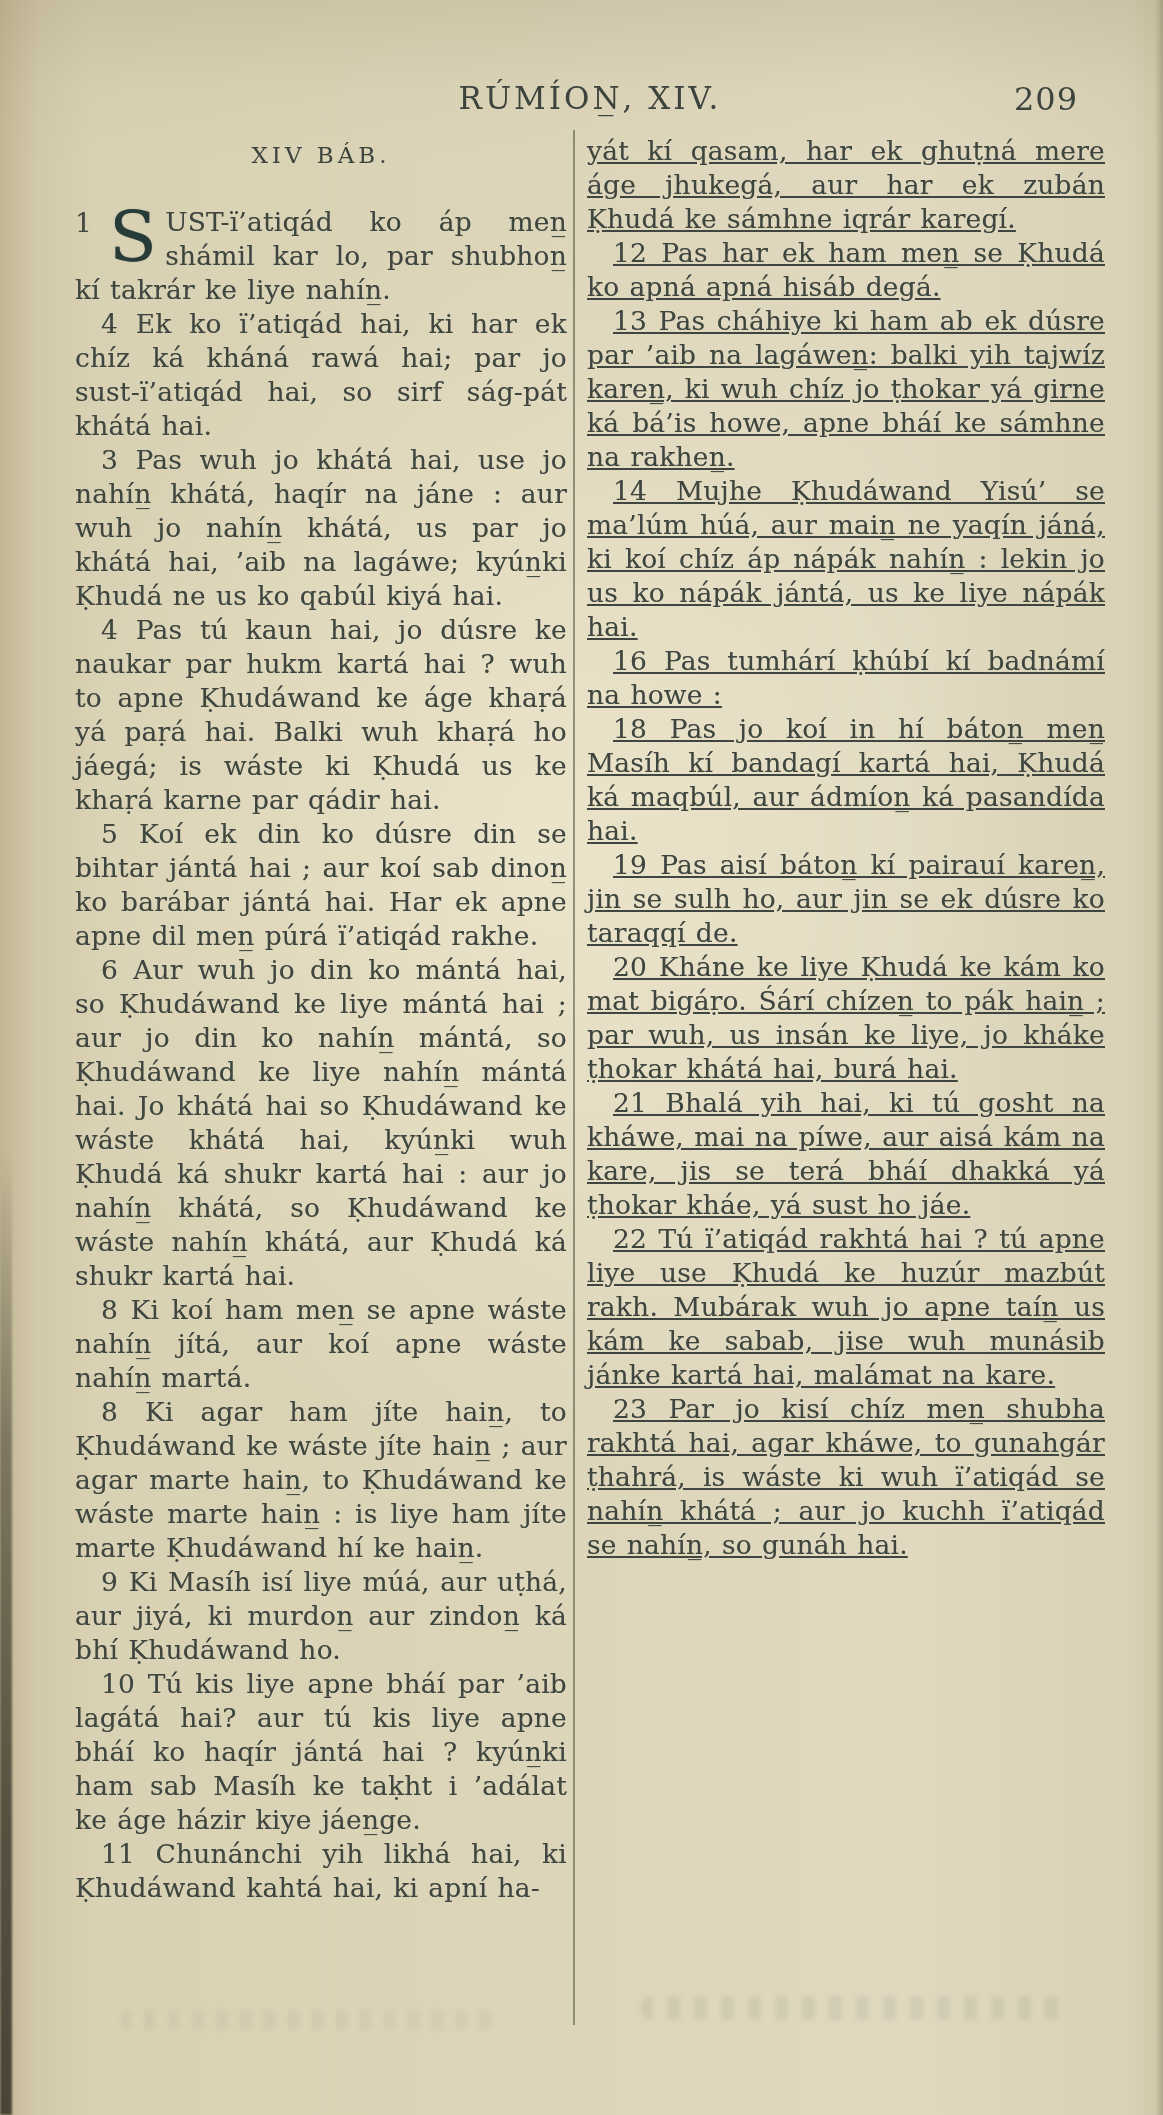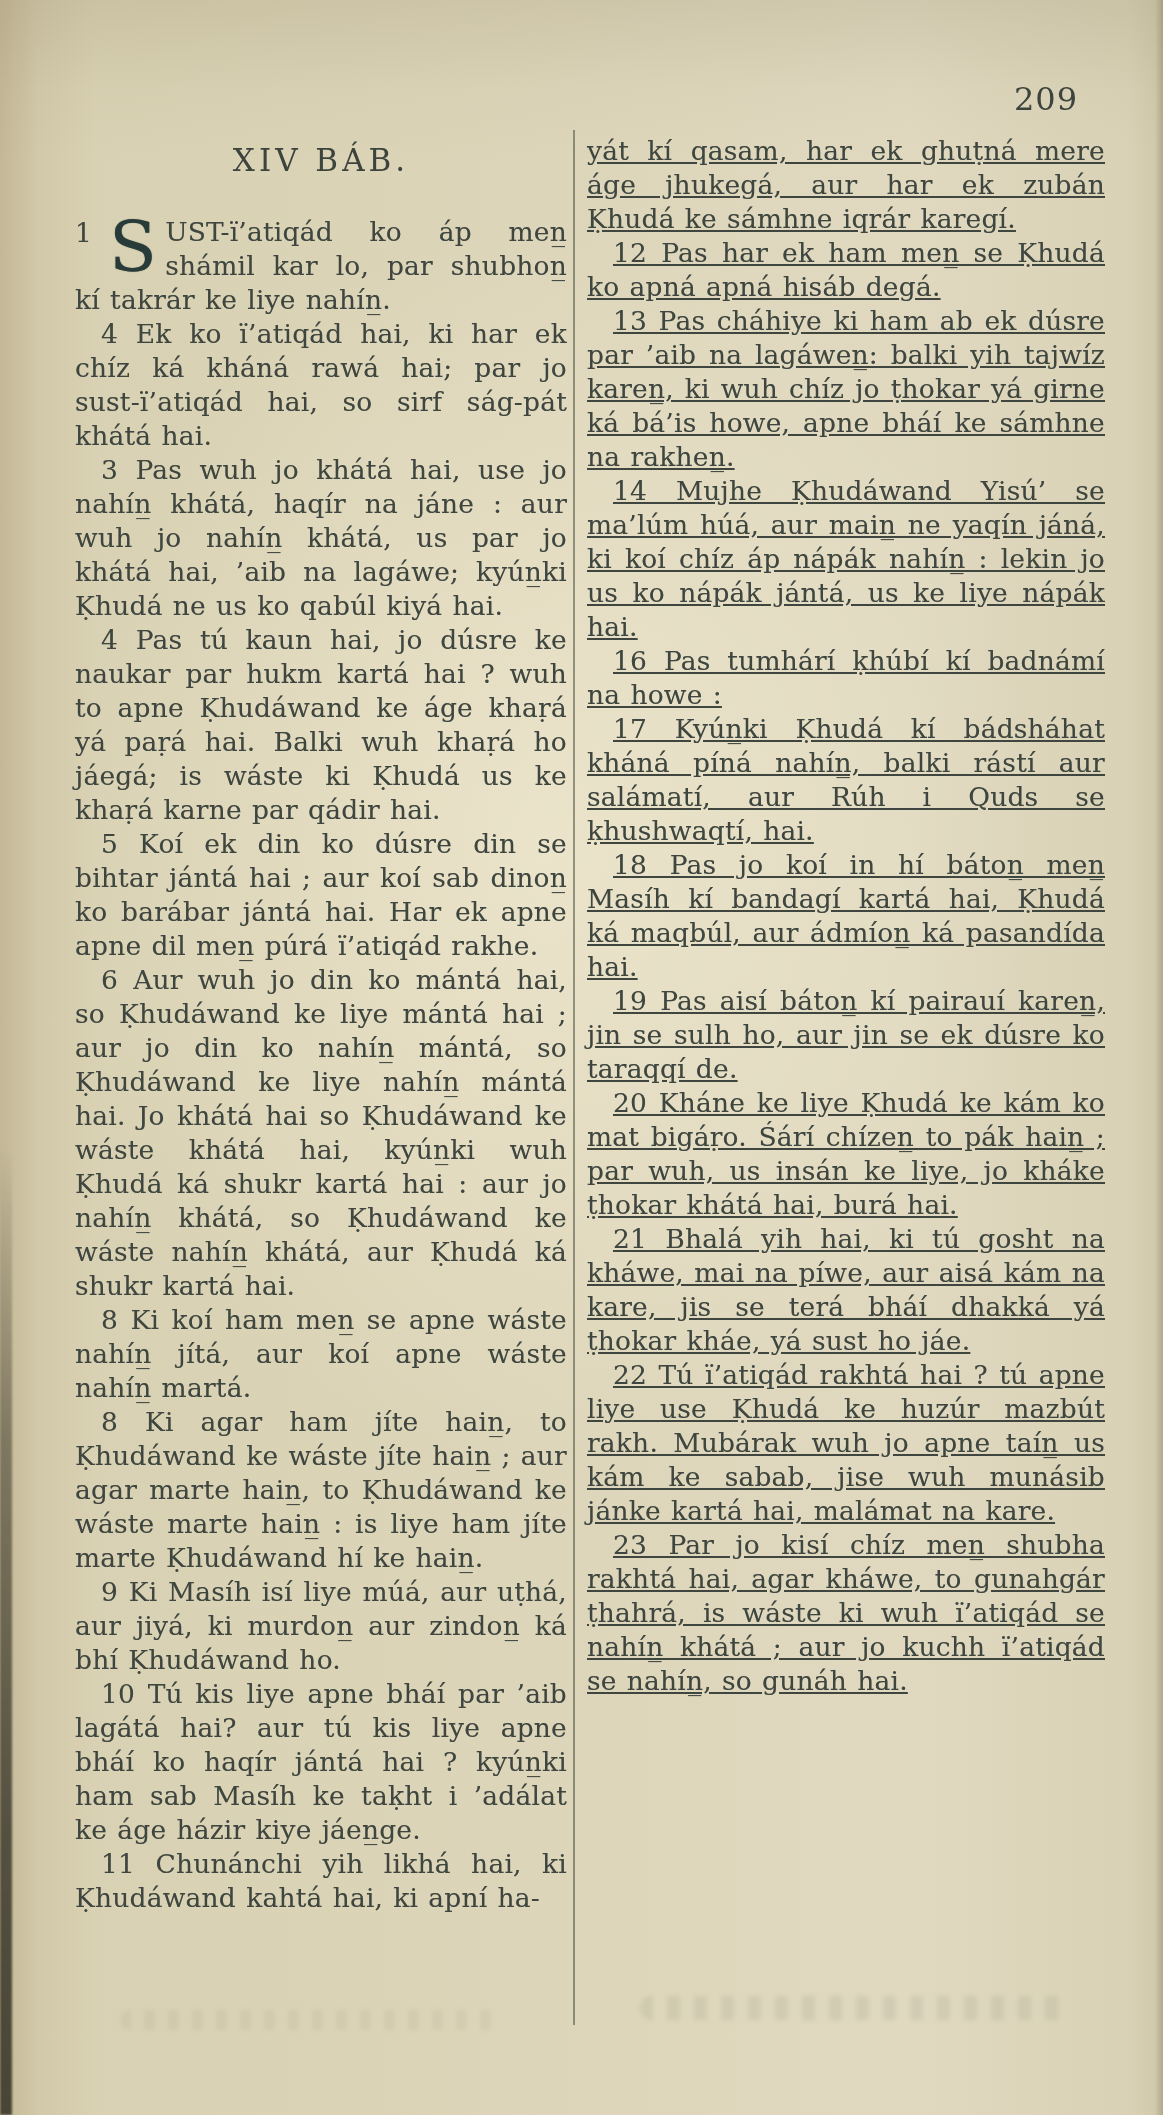--- a/index.html
+++ b/index.html
@@ -50,21 +50,21 @@
   }
   .col-left{width:492px;}
   .col-right{width:518px;margin-left:20px;text-decoration:underline;}
   .divider{
     position:absolute;left:498px;top:-4px;height:1895px;width:2px;
     background:rgba(72,78,62,0.55);
   }
   .chapter-heading{
     margin:8px 0 37px 0;
     text-align:center;
-    font-size:31px;font-weight:normal;letter-spacing:4px;
+    font-size:23px;font-weight:normal;letter-spacing:4px;
     color:#3c443d;
   }
   .verse, .verse-first, .verse-cont{
     margin:0;
     font-size:26.5px;line-height:34px;
     text-align:justify;
     letter-spacing:0.2px;word-spacing:1.5px;
     text-shadow:0 0 0.5px rgba(62,70,63,0.35);
   }
   .verse{text-indent:26px;}
@@ -85,20 +85,21 @@
 </head>
 <body>
 
 <div class="page">
 
   <div class="spine-shadow"></div>
   <div class="edge-right"></div>
   <div class="stain-a"></div>
   <div class="stain-b"></div>
 
+  <div class="running-head">RÚMÍON̲, XIV.</div>
 
   <div class="folio">209</div>
 
   <div class="columns">
 
     <div class="divider"></div>
 
     <div class="col-left">
       <h2 class="chapter-heading">XIV BÁB.</h2>
 
@@ -123,21 +124,20 @@
     </div>
 
     <div class="col-right">
       <p class="verse-cont">yát kí qasam, har ek ghuṭná mere áge jhukegá, aur har ek zubán Ḳhudá ke sámhne iqrár karegí.</p>
 
       <div>
           <p class="verse">12 Pas har ek ham men̲ se Ḳhudá ko apná apná hisáb degá.</p>
           <p class="verse">13 Pas cháhiye ki ham ab ek dúsre par ’aib na lagáwen̲: balki yih tajwíz karen̲, ki wuh chíz jo ṭhokar yá girne ká bá’is howe, apne bháí ke sámhne na rakhen̲.</p>
           <p class="verse">14 Mujhe Ḳhudáwand Yisú’ se ma’lúm húá, aur main̲ ne yaqín jáná, ki koí chíz áp nápák nahín̲ : lekin jo us ko nápák jántá, us ke liye nápák hai.</p>
           <p class="verse">16 Pas tumhárí ḳhúbí kí badnámí na howe :</p>
-          <p class="verse">17 Kyún̲ki Ḳhudá kí bádsháhat kháná píná nahín̲, balki rástí aur salámatí, aur Rúh i Quds se ḳhushwaqtí, hai.</p>
           <p class="verse">18 Pas jo koí in hí báton̲ men̲ Masíh kí bandagí kartá hai, Ḳhudá ká maqbúl, aur ádmíon̲ ká pasandída hai.</p>
           <p class="verse">19 Pas aisí báton̲ kí pairauí karen̲, jin se sulh ho, aur jin se ek dúsre ko taraqqí de.</p>
           <p class="verse">20 Kháne ke liye Ḳhudá ke kám ko mat bigáṛo. Śárí chízen̲ to pák hain̲ ; par wuh, us insán ke liye, jo kháke ṭhokar khátá hai, burá hai.</p>
           <p class="verse">21 Bhalá yih hai, ki tú gosht na kháwe, mai na píwe, aur aisá kám na kare, jis se terá bháí dhakká yá ṭhokar kháe, yá sust ho jáe.</p>
           <p class="verse">22 Tú ï’atiqád rakhtá hai ? tú apne liye use Ḳhudá ke huzúr mazbút rakh. Mubárak wuh jo apne taín̲ us kám ke sabab, jise wuh munásib jánke kartá hai, malámat na kare.</p>
           <p class="verse">23 Par jo kisí chíz men̲ shubha rakhtá hai, agar kháwe, to gunahgár ṭhahrá, is wáste ki wuh ï’atiqád se nahín̲ khátá ; aur jo kuchh ï’atiqád se nahín̲, so gunáh hai.</p>
         </div>
     </div>
 
   </div>

